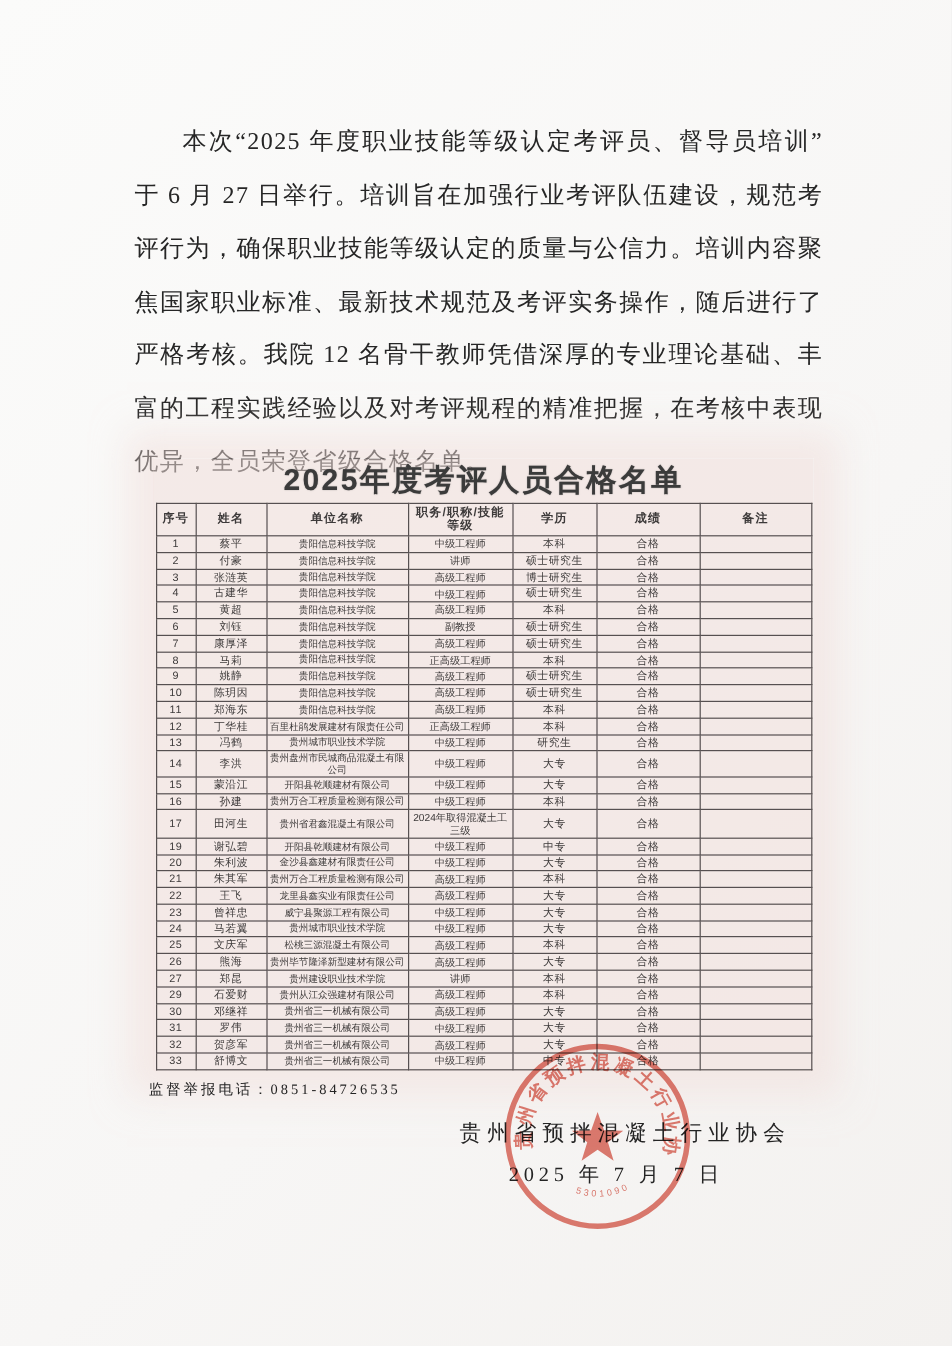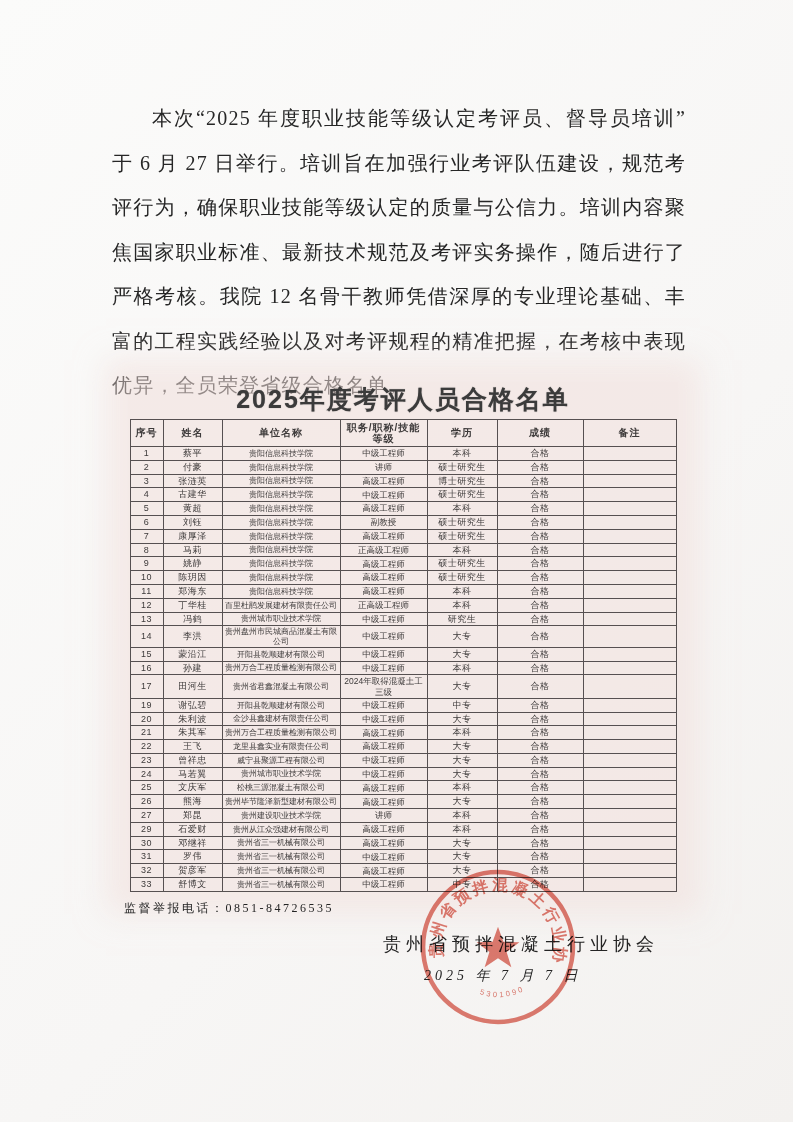--- a/index.html
+++ b/index.html
@@ -77,21 +77,21 @@
   .hotline{
     position:absolute;left:124px;top:900px;
     font-size:12px;letter-spacing:2.5px;color:#242424;
   }
   .org{
     position:absolute;left:383px;top:932px;
     font-size:18px;letter-spacing:5px;color:#242424;
   }
   .date{
     position:absolute;left:424px;top:967px;
-    font-size:14px;letter-spacing:4px;color:#242424;font-style:italic;
+    font-size:17px;letter-spacing:4px;color:#242424;
   }
   
   .seal{
     position:absolute;left:417px;top:866px;
     width:162px;height:162px;
     opacity:.78;
     mix-blend-mode:multiply;
     pointer-events:none;
   }
 </style>

